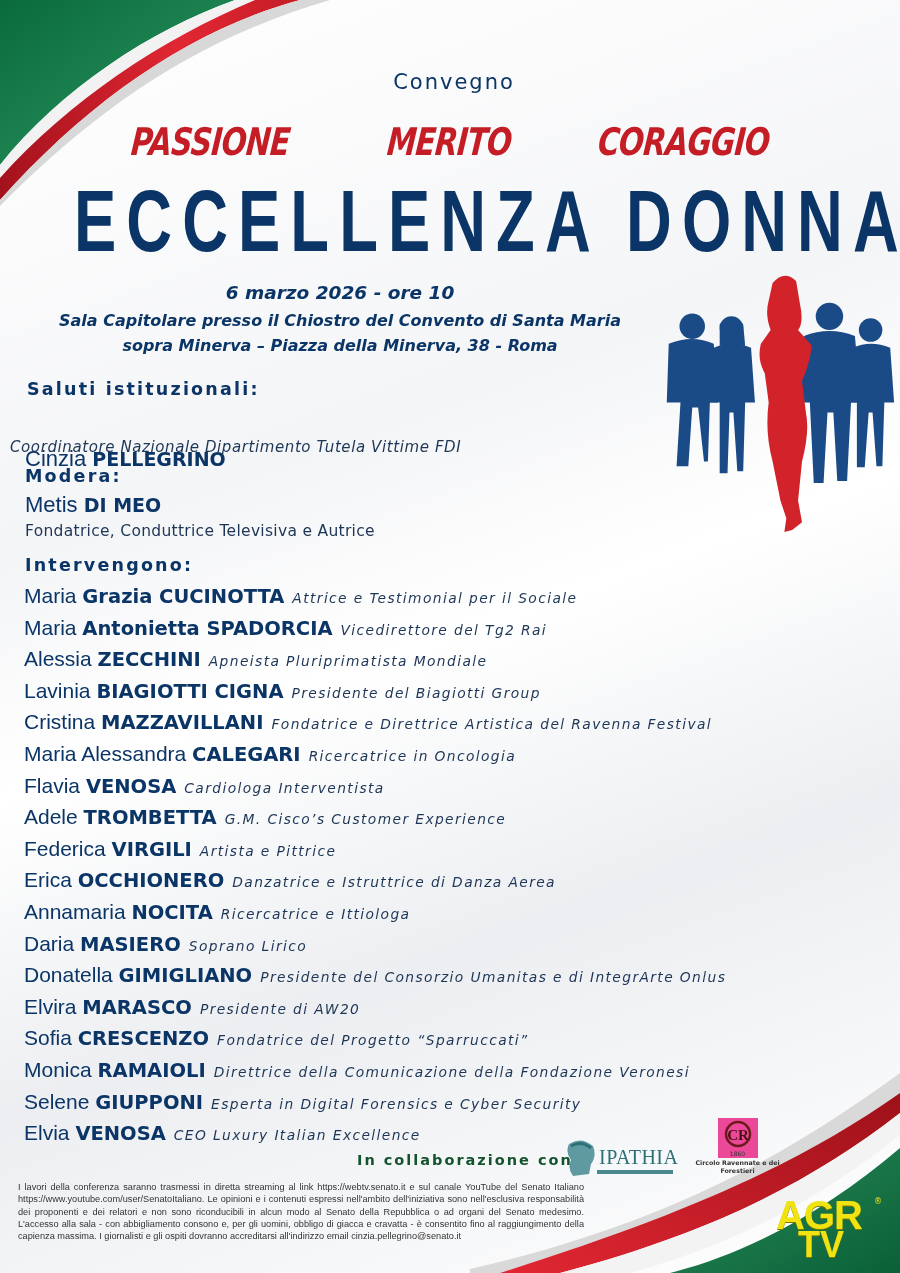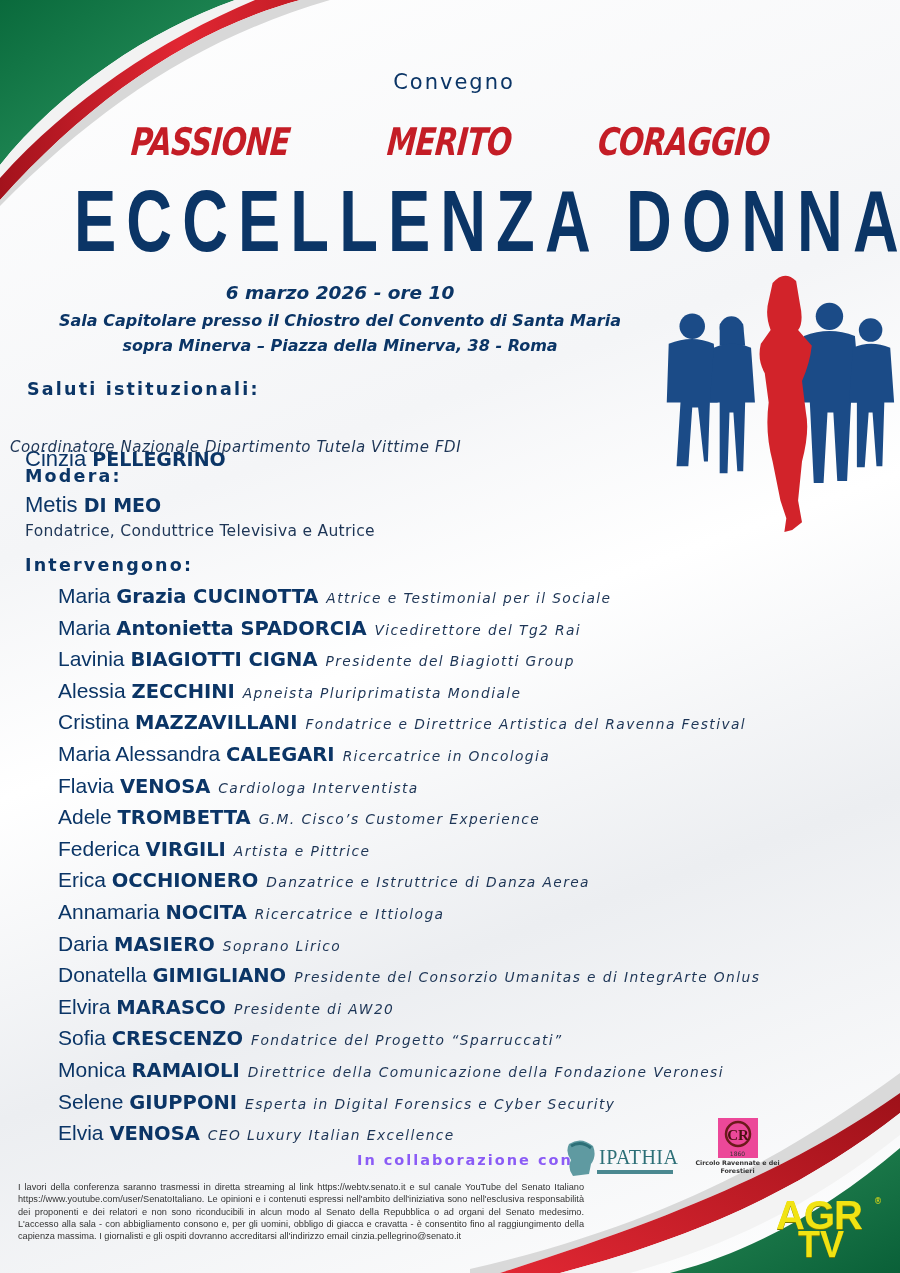--- a/index.html
+++ b/index.html
@@ -63,30 +63,30 @@
   .person-name b { font-family:"DejaVu Sans", sans-serif; font-weight:bold; font-size:19px; }
   .person-role {
     font-size:15px; font-style:italic; color:#1d3556; letter-spacing:0.6px;
   }
   .person-role.upright { font-style:normal; letter-spacing:0.3px; }
 
   .speakers { left:24px; top:584px; width:860px; }
   .speaker-row {
     height:31.6px; display:flex; align-items:baseline; white-space:nowrap;
   }
-  .speaker-row .person-name { font-size:21px;margin-left:34px; }
+  .speaker-row .person-name { font-size:21px; }
   .speaker-row .person-name b { font-size:19.5px; }
   .speaker-row .speaker-role {
     margin-left:8px; font-size:13.8px; font-style:italic; color:#1d3556;
     letter-spacing:1.4px;
   }
 
   .collab {
     top:1152px; left:357px; font-size:14.5px; font-weight:bold; letter-spacing:2px;
-    color:#8b5cf6;
+    color:#14532d;
   }
   .disclaimer {
     top:1181px; left:18px; width:566px; font-size:9.2px; line-height:12.3px;
     color:#333; text-align:justify; font-family:"Liberation Sans", sans-serif;
   }
 
   
   .silhouettes { left:655px; top:265px; width:245px; height:285px; }
 
   
@@ -220,26 +220,26 @@
   <div class="abs speakers">
     <div class="speaker-row">
         <span class="person-name"><span>Maria</span> <b>Grazia CUCINOTTA</b></span>
         <span class="speaker-role">Attrice e Testimonial per il Sociale</span>
       </div>
     <div class="speaker-row">
         <span class="person-name"><span>Maria</span> <b>Antonietta SPADORCIA</b></span>
         <span class="speaker-role">Vicedirettore del Tg2 Rai</span>
       </div>
     <div class="speaker-row">
+        <span class="person-name"><span>Alessia</span> <b>ZECCHINI</b></span>
+        <span class="speaker-role">Apneista Pluriprimatista Mondiale</span>
+      </div>
+    <div class="speaker-row">
         <span class="person-name"><span>Lavinia</span> <b>BIAGIOTTI CIGNA</b></span>
         <span class="speaker-role">Presidente del Biagiotti Group</span>
-      </div>
-    <div class="speaker-row">
-        <span class="person-name"><span>Alessia</span> <b>ZECCHINI</b></span>
-        <span class="speaker-role">Apneista Pluriprimatista Mondiale</span>
       </div>
     <div class="speaker-row">
         <span class="person-name"><span>Cristina</span> <b>MAZZAVILLANI</b></span>
         <span class="speaker-role">Fondatrice e Direttrice Artistica del Ravenna Festival</span>
       </div>
     <div class="speaker-row">
         <span class="person-name"><span>Maria Alessandra</span> <b>CALEGARI</b></span>
         <span class="speaker-role">Ricercatrice in Oncologia</span>
       </div>
     <div class="speaker-row">

